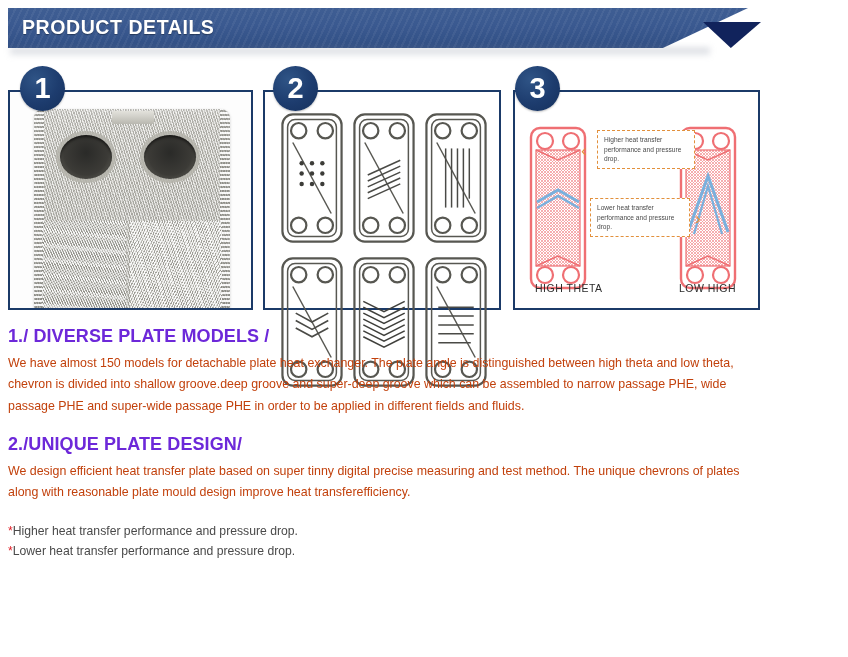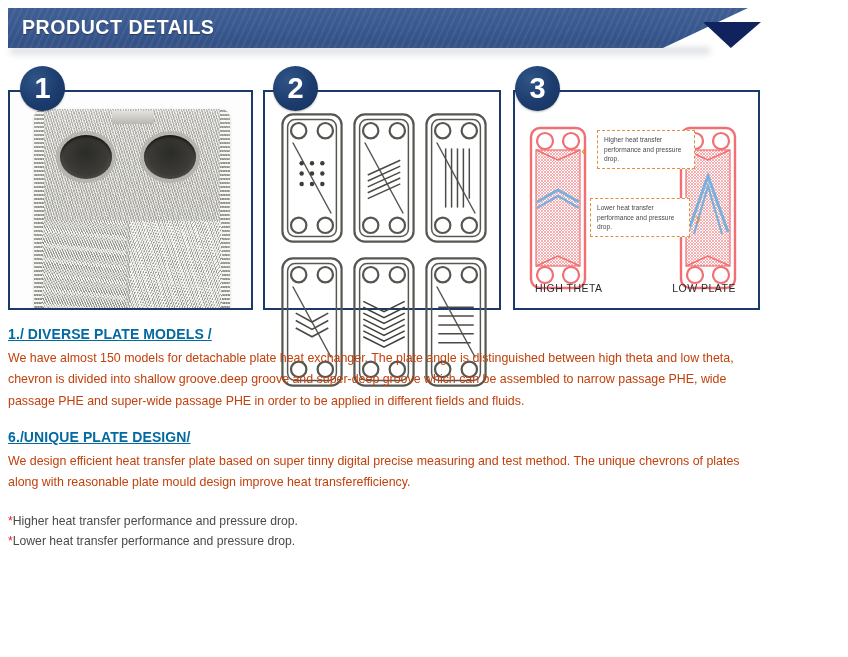--- a/index.html
+++ b/index.html
@@ -125,22 +125,22 @@
   .theta-label{
     position:absolute;bottom:14px;font-size:10.5px;letter-spacing:.5px;
     color:#2b2b2b;font-family:"Liberation Sans",sans-serif;
   }
   #label-high{left:20px;}
   #label-low {right:22px;}
 
   
   .content{position:absolute;left:8px;top:326px;width:800px;}
   .sec-head{
-    font-size:14px;font-weight:bold;color:#0369a1;
-    margin:0 0 6px 0;letter-spacing:.1px;text-decoration:underline;
+    font-size:18px;font-weight:bold;color:#6d28d9;
+    margin:0 0 6px 0;letter-spacing:.1px;
   }
   .sec-body{
     font-size:12.4px;line-height:1.72;color:#c2410c;
     margin:0;max-width:745px;
   }
   .sec{margin-bottom:17px;}
   .note{font-size:12.2px;line-height:1.68;color:#4a4a4a;margin:0;}
   .star{color:#e0232b;}
   #section-3{margin-bottom:22px;}
 </style>
@@ -343,33 +343,33 @@
     <path d="M17 110 L31 62 L45 110" fill="none" stroke="#7ab0dd" stroke-width="2.2"></path>
   </svg>
 
   <div class="arrow-mark" id="arrow-high">‹</div>
   <div class="arrow-mark" id="arrow-low">›</div>
 
   <div class="callout" id="callout-high">Higher heat transfer performance and pressure drop.</div>
   <div class="callout" id="callout-low">Lower heat transfer performance and pressure drop.</div>
 
   <div class="theta-label" id="label-high">HIGH THETA</div>
-  <div class="theta-label" id="label-low">LOW PLATE</div>
+  <div class="theta-label" id="label-low">LOW HIGH</div>
 </div>
 <div class="badge" id="badge-3">3</div>
 
 <div class="content">
 
   <div class="sec" id="section-1">
     <div class="sec-head">1./ DIVERSE PLATE MODELS /</div>
     <p class="sec-body">We have almost 150 models for detachable plate heat exchanger. The plate angle is distinguished between high theta and low theta, chevron is divided into shallow groove.deep groove and super-deep groove which can be assembled to narrow passage PHE, wide passage PHE and super-wide passage PHE in order to be applied in different fields and fluids.</p>
   </div>
 
   <div class="sec" id="section-2">
-    <div class="sec-head">6./UNIQUE PLATE DESIGN/</div>
+    <div class="sec-head">2./UNIQUE PLATE DESIGN/</div>
     <p class="sec-body">We design efficient heat transfer plate based on super tinny digital precise measuring and test method. The unique chevrons of plates along with reasonable plate mould design improve heat transferefficiency.</p>
   </div>
 
 
   <p class="note">
     <span class="star">*</span><span>Higher heat transfer performance and pressure drop.</span>
   </p>
   <p class="note">
     <span class="star">*</span><span>Lower heat transfer performance and pressure drop.</span>
   </p>

